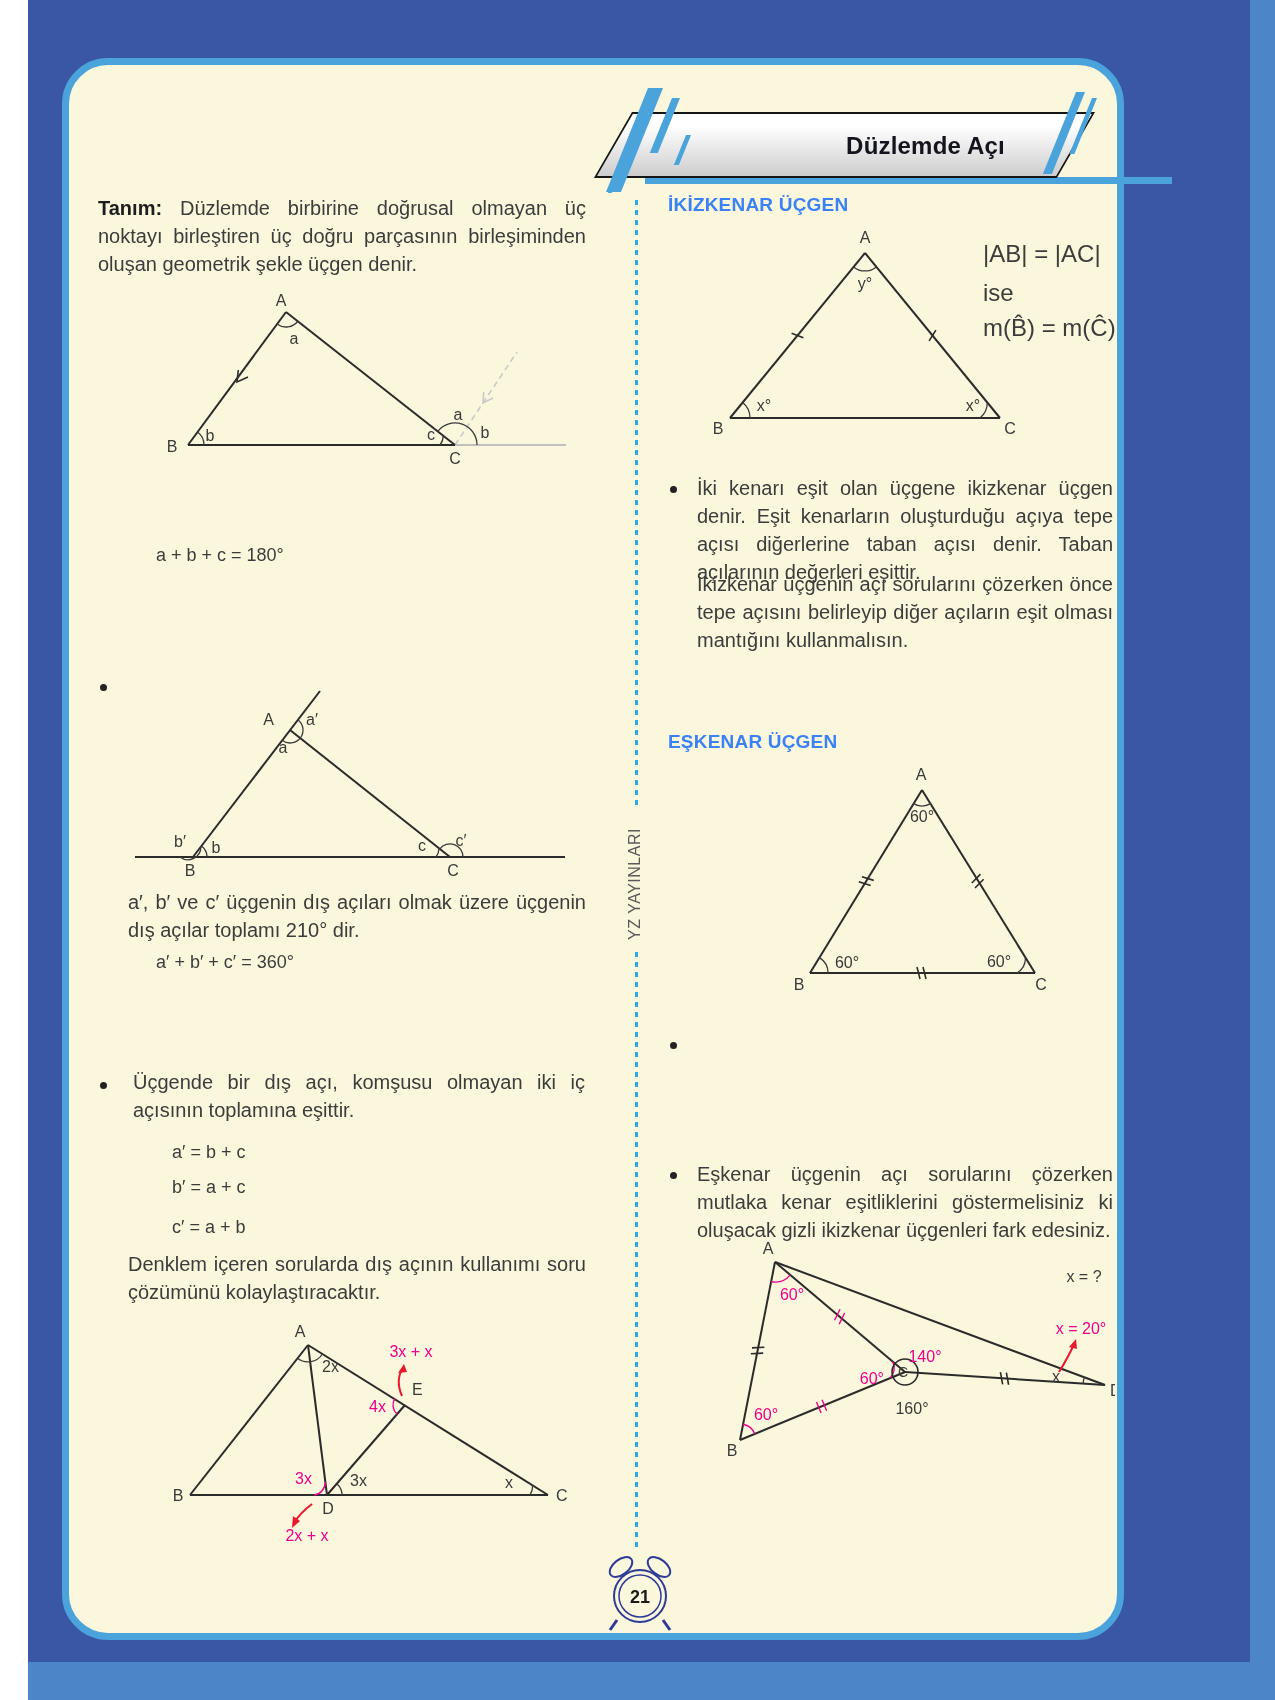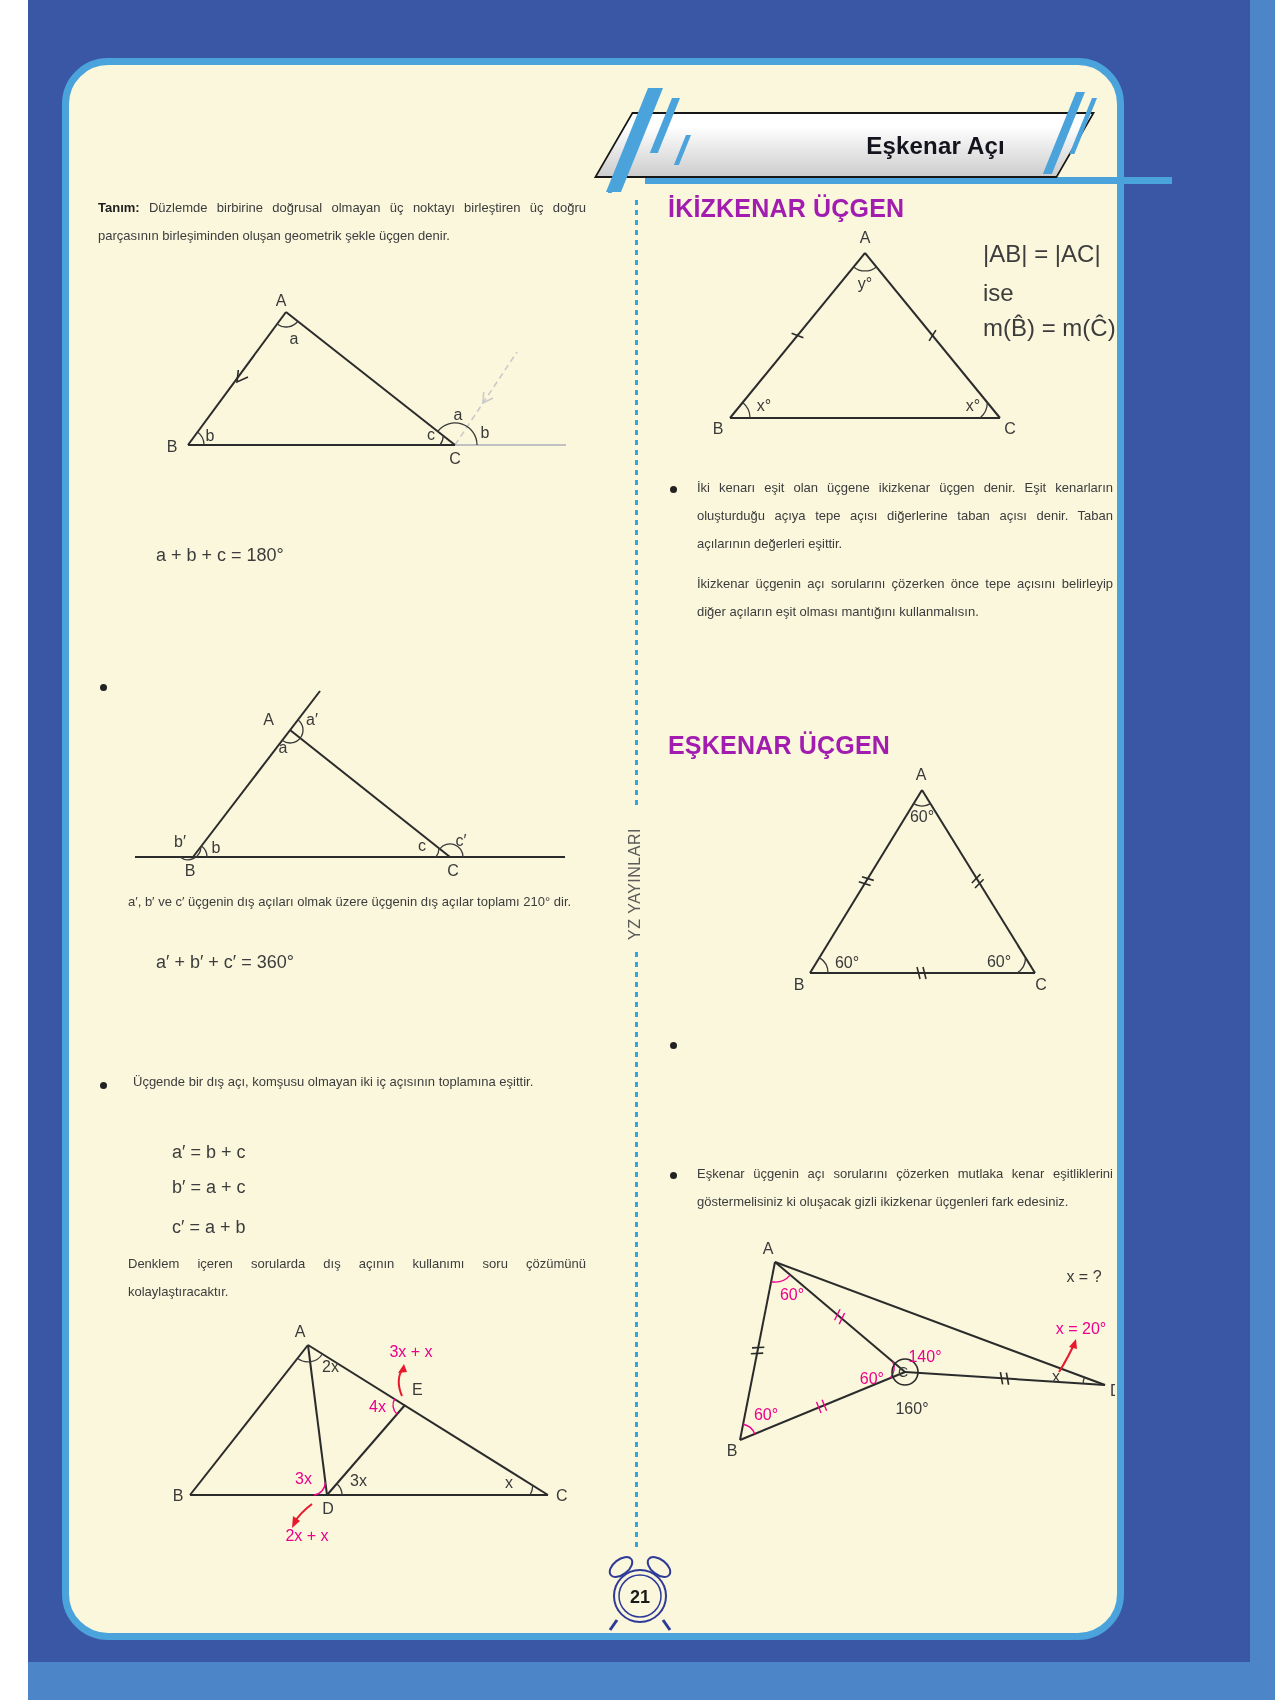--- a/index.html
+++ b/index.html
@@ -3,25 +3,25 @@
 <meta charset="utf-8">
 <style>
   body{margin:0;background:#fff}
   .sheet{position:relative;width:1275px;height:1700px;background:#ffffff;
          font-family:"Liberation Sans",sans-serif;overflow:hidden}
   .abs{position:absolute}
   .bg-edge{left:28px;top:0;width:1247px;height:1700px;background:#4C86C8}
   .bg-frame{left:28px;top:0;width:1222px;height:1662px;background:#3A57A6}
   .card{left:62px;top:58px;width:1062px;height:1582px;background:#FAF7DC;
         border:7px solid #4BA3DB;border-radius:46px;box-sizing:border-box}
-  .txt{font-size:13px;line-height:28px;color:#3c3c3c;margin:0}
+  .txt{font-size:20px;line-height:28px;color:#3c3c3c;margin:0}
   .just{text-align:justify}
   .txt b{color:#1d1d1d}
   .formula{font-size:18px;line-height:24px;color:#3c3c3c}
-  .heading{font-size:25px;font-weight:bold;color:#a21caf;letter-spacing:.2px}
+  .heading{font-size:19px;font-weight:bold;color:#3b82f6;letter-spacing:.2px}
   .dot{width:7px;height:7px;border-radius:50%;background:#222}
   .cond{font-size:24px;color:#3c3c3c}
   
   .banner-underline{left:645px;top:177px;width:527px;height:7px;background:#4BA3DB}
   .banner{left:632px;top:112px;width:463px;height:66px;
           background:linear-gradient(180deg,#ffffff 20%,#cdcdcd 100%);
           border:2px solid #161616;transform:skewX(-30deg);transform-origin:top left;box-sizing:border-box}
   .banner-title{left:770px;top:132px;width:235px;text-align:right;font-size:24px;
                 font-weight:bold;color:#14141e;letter-spacing:.2px}
   .slash{background:#4BA3DB;transform:skewX(-22deg);transform-origin:top left}
@@ -54,21 +54,21 @@
   <div class="abs card"></div>
 
   <div class="abs banner-underline"></div>
   <div class="abs banner"></div>
   <div class="abs slash" style="left:648px;top:88px;width:15px;height:104px"></div>
   <div class="abs slash" style="left:672px;top:98px;width:8px;height:55px"></div>
   <div class="abs slash" style="left:686px;top:135px;width:5px;height:30px"></div>
   <div class="abs slash" style="left:630px;top:138px;width:4px;height:55px"></div>
   <div class="abs slash" style="left:1076px;top:92px;width:9px;height:82px"></div>
   <div class="abs slash" style="left:1092px;top:98px;width:5px;height:56px"></div>
-  <div class="abs banner-title">Eşkenar Açı</div>
+  <div class="abs banner-title">Düzlemde Açı</div>
 
   <div class="abs div-dash" style="top:200px;height:610px"></div>
   <div class="abs div-dash" style="top:952px;height:600px"></div>
   <div class="abs publisher">YZ YAYINLARI</div>
 
   <p class="abs txt just" style="left:98px;top:194px;width:488px">
     <b>Tanım:</b>
     <span>Düzlemde birbirine doğrusal olmayan üç noktayı birleştiren üç doğru parçasının birleşiminden oluşan geometrik şekle üçgen denir.</span>
   </p>
 

